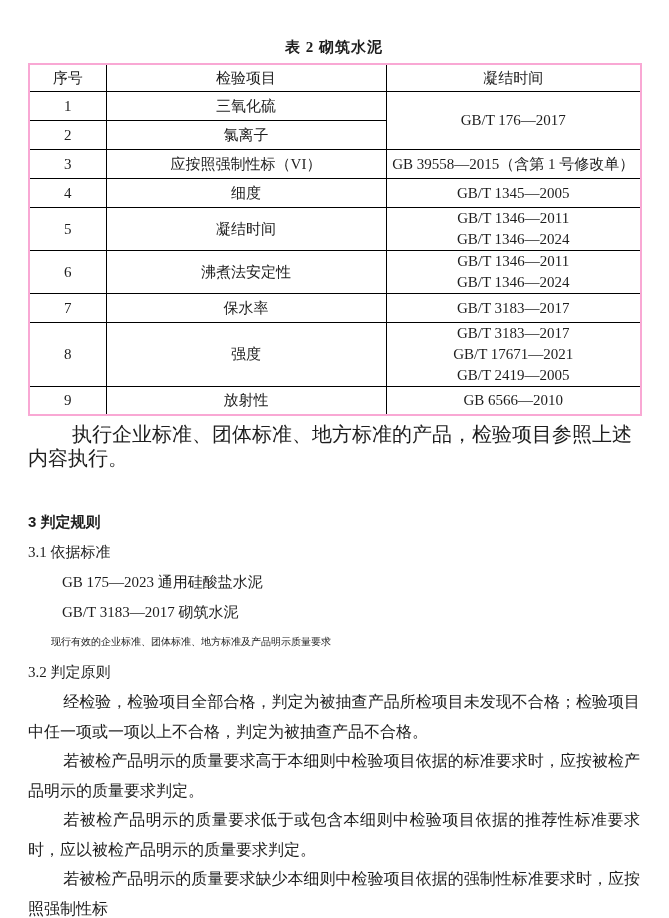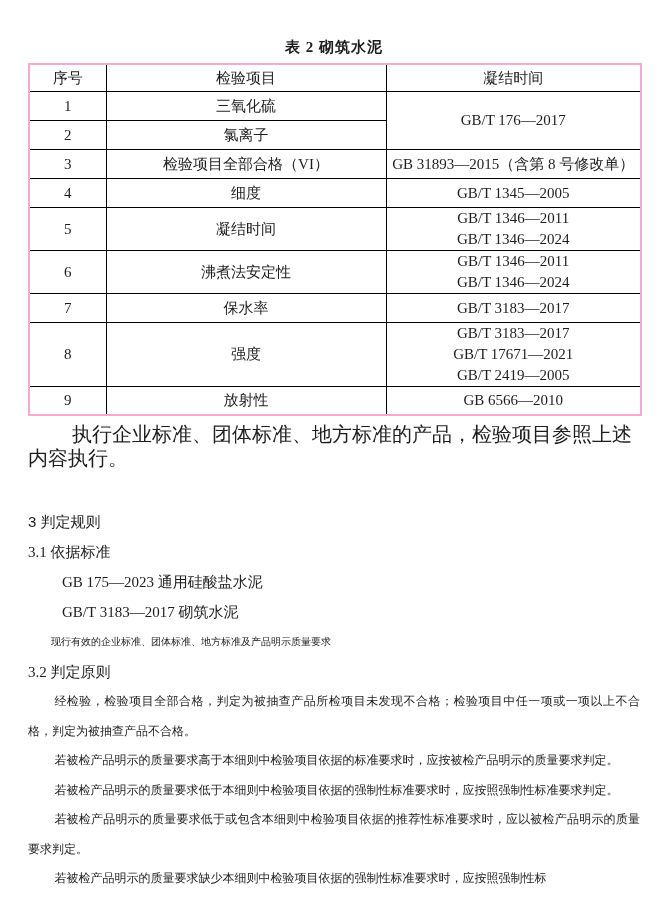--- a/index.html
+++ b/index.html
@@ -49,41 +49,41 @@
   td .mline { line-height: 21px; }
   .note {
     margin-top: 6px;
     font-size: 20px;
     line-height: 24px;
     text-indent: 2.2em;
   }
   .sec-heading {
     margin-top: 37px;
     font-family: "Liberation Sans", "DejaVu Sans", sans-serif;
-    font-weight: normal;
+    font-weight: bold;
     font-size: 15px;
     line-height: 30px;
   }
   .sub-heading {
     font-size: 15px;
     font-weight: normal;
     line-height: 30px;
   }
   .std-line {
     font-size: 15px;
     line-height: 30px;
     padding-left: 34px;
   }
   .std-note {
     font-size: 10px;
     line-height: 30px;
     padding-left: 23px;
   }
   .para {
-    font-size: 12px;
+    font-size: 16px;
     line-height: 29.5px;
     text-indent: 2.2em;
     text-align: justify;
   }
 </style>
 </head>
 <body>
 
 <div class="page">
 
@@ -107,22 +107,22 @@
         <td>1</td>
         <td>三氧化硫</td>
         <td rowspan="2">GB/T 176—2017</td>
       </tr>
       <tr class="h-1">
         <td>2</td>
         <td>氯离子</td>
       </tr>
       <tr class="h-1">
         <td>3</td>
-        <td>检验项目全部合格（VI）</td>
-        <td>GB 31893—2015（含第 8 号修改单）</td>
+        <td>应按照强制性标（VI）</td>
+        <td>GB 39558—2015（含第 1 号修改单）</td>
       </tr>
       <tr class="h-1">
         <td>4</td>
         <td>细度</td>
         <td>GB/T 1345—2005</td>
       </tr>
       <tr class="h-2">
         <td>5</td>
         <td>凝结时间</td>
         <td>
@@ -167,17 +167,16 @@
   <div class="sub-heading">3.1 依据标准</div>
 
   <div class="std-line">GB 175—2023  通用硅酸盐水泥</div>
   <div class="std-line">GB/T 3183—2017  砌筑水泥</div>
   <div class="std-note">现行有效的企业标准、团体标准、地方标准及产品明示质量要求</div>
 
   <div class="sub-heading">3.2 判定原则</div>
 
   <p class="para">经检验，检验项目全部合格，判定为被抽查产品所检项目未发现不合格；检验项目中任一项或一项以上不合格，判定为被抽查产品不合格。</p>
   <p class="para">若被检产品明示的质量要求高于本细则中检验项目依据的标准要求时，应按被检产品明示的质量要求判定。</p>
-  <p class="para">若被检产品明示的质量要求低于本细则中检验项目依据的强制性标准要求时，应按照强制性标准要求判定。</p>
   <p class="para">若被检产品明示的质量要求低于或包含本细则中检验项目依据的推荐性标准要求时，应以被检产品明示的质量要求判定。</p>
   <p class="para">若被检产品明示的质量要求缺少本细则中检验项目依据的强制性标准要求时，应按照强制性标</p>
 
 </div>
 
 </body></html>

